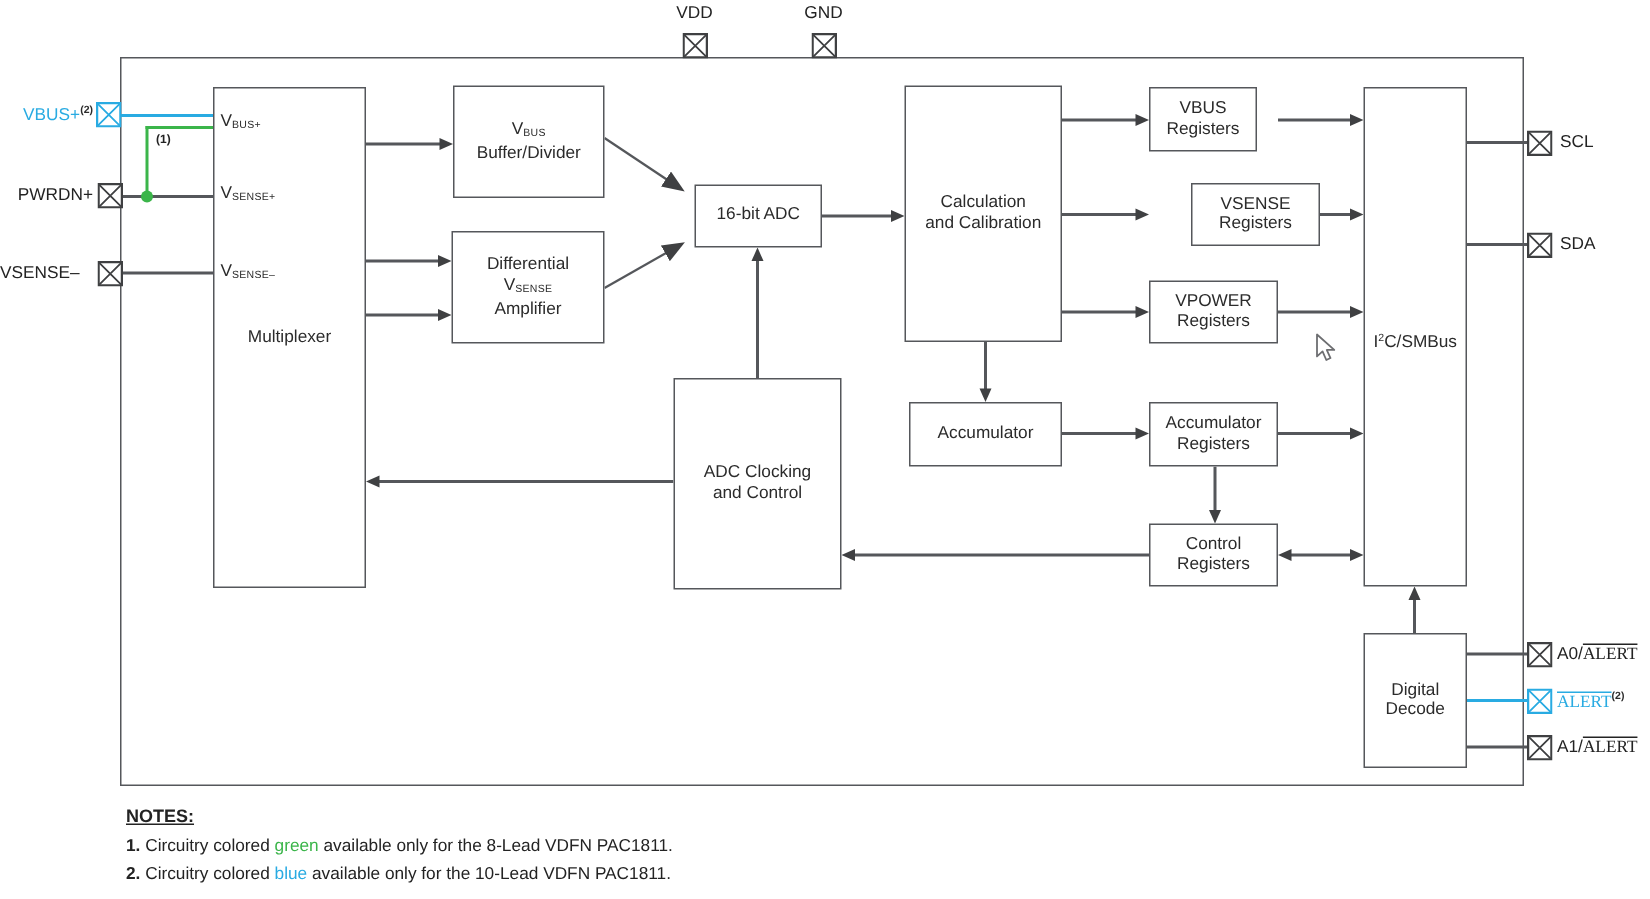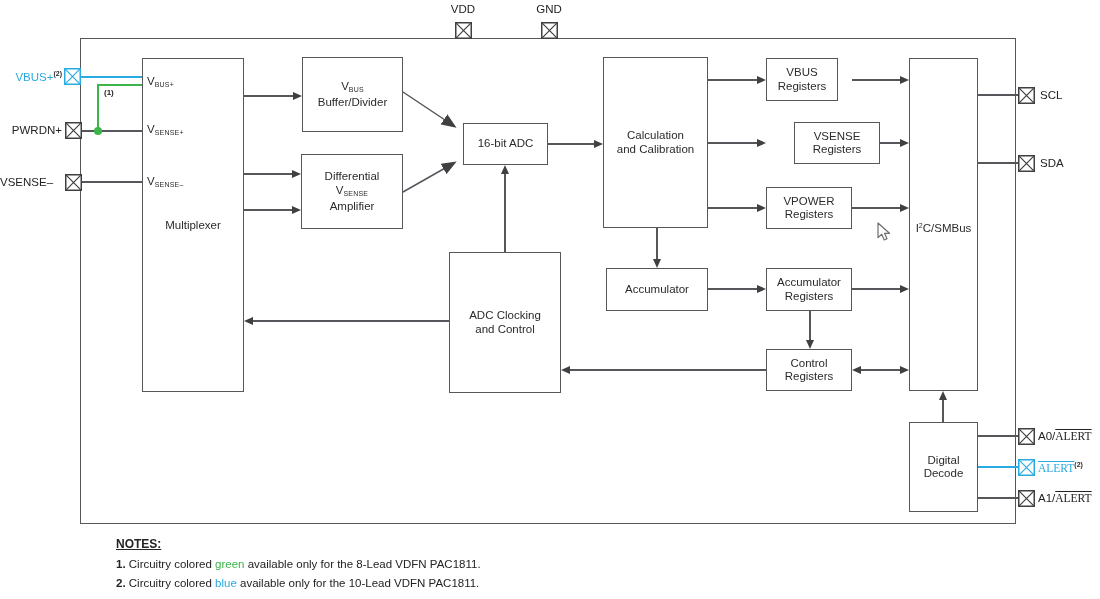--- a/index.html
+++ b/index.html
@@ -22,21 +22,21 @@
   .pin{position:absolute;z-index:3;color:#3f4042;line-height:0;}
   .pin.cy{color:#29abe2;}
   .plab{position:absolute;z-index:3;font-size:11.5px;white-space:nowrap;}
   sub{font-size:7px;vertical-align:-1.5px;letter-spacing:.2px;}
   sup.ref{font-size:7px;vertical-align:5px;font-weight:700;color:#2b2b2b;}
   .over{text-decoration:overline;font-family:Liberation Serif, serif;}
   .muxin{position:absolute;left:4px;font-size:11.5px;white-space:nowrap;text-align:left;}
   .muxname{position:absolute;left:0;width:100%;text-align:center;font-size:11.5px;}
   .i2clab{position:absolute;left:0;top:160px;width:100%;text-align:center;font-size:11.5px;}
   .note-ref{position:absolute;z-index:3;font-size:8px;font-weight:700;}
-  .notes{position:absolute;left:84px;z-index:3;font-size:11.5px;color:#232323;margin-left:32px;}
+  .notes{position:absolute;left:84px;z-index:3;font-size:11.5px;color:#232323;}
   .notes b{font-weight:700;}
   svg.diag{position:absolute;z-index:1;overflow:visible;}
 </style>
 </head>
 <body>
 
 <div class="canvas">
 
   <div style="position:absolute;left:80px;top:38px;width:936px;height:486px;border:1.5px solid #55575b;box-sizing:border-box;z-index:0;"></div>
 

